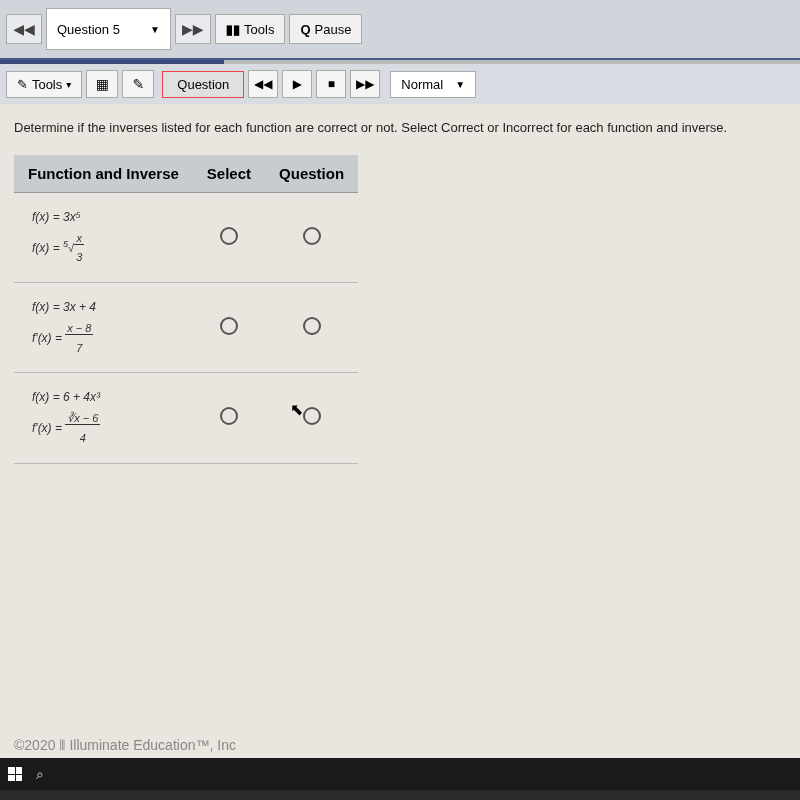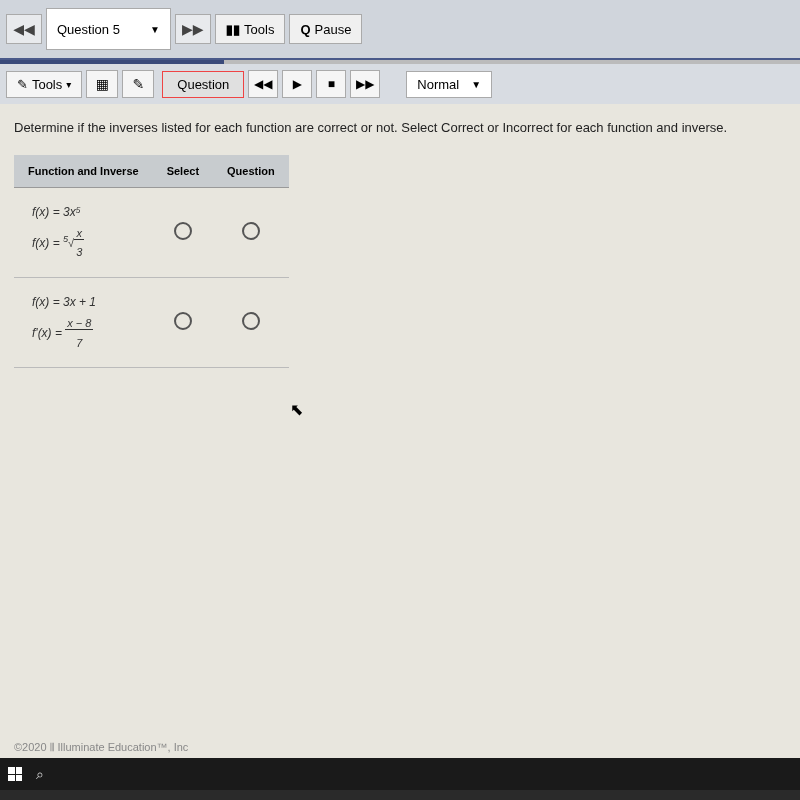--- a/index.html
+++ b/index.html
@@ -12,33 +12,33 @@
     .toolbar-btn { background: #f0f0f0; border: 1px solid #aaa; padding: 6px 10px; height: 30px; display: flex; align-items: center; gap: 4px; font-size: 13px; cursor: pointer; }
     
     .progress-bar { height: 4px; background: #bbb; position: relative; }
     .progress-fill { height: 100%; width: 28%; background: #3a4a7a; }
     
     .second-toolbar { background: #d8dce2; padding: 6px; display: flex; gap: 4px; align-items: center; }
     .tools-btn { background: #f5f5f5; border: 1px solid #aaa; padding: 5px 10px; display: flex; align-items: center; gap: 4px; font-size: 13px; cursor: pointer; }
     .icon-btn { background: #f5f5f5; border: 1px solid #aaa; width: 32px; height: 28px; display: flex; align-items: center; justify-content: center; cursor: pointer; }
     .question-label { background: #e0e0e0; border: 1px solid #ef4444; padding: 5px 14px; font-size: 13px; margin-left: 4px; }
     .play-btn { background: #f5f5f5; border: 1px solid #aaa; width: 30px; height: 28px; display: flex; align-items: center; justify-content: center; cursor: pointer; font-size: 12px; }
-    .normal-select { background: #fff; border: 1px solid #aaa; padding: 5px 10px; display: flex; align-items: center; gap: 12px; font-size: 13px; cursor: pointer; margin-left: 22px; }
+    .normal-select { background: #fff; border: 1px solid #aaa; padding: 5px 10px; display: flex; align-items: center; gap: 12px; font-size: 13px; cursor: pointer; margin-left: 6px; }
     
     .content { padding: 16px 14px; background: #e8e6de; }
     .question-text { font-size: 13px; color: #222; margin-bottom: 20px; }
     
     .answer-table { border-collapse: collapse; }
-    .answer-table th { background: #c8cccf; padding: 10px 14px; font-size: 11px; font-weight: bold; text-align: left; border-bottom: 1px solid #999; }
+    .answer-table th { background: #c8cccf; padding: 10px 14px; font-size: 15px; font-weight: bold; text-align: left; border-bottom: 1px solid #999; }
     .answer-table td { padding: 14px 18px; text-align: center; border-bottom: 1px solid #bbb; vertical-align: middle; }
     .answer-table td:first-child { text-align: left; padding-right: 30px; }
     .func-cell { font-size: 12px; color: #333; line-height: 1.8; font-style: italic; }
     .radio-circle { width: 18px; height: 18px; border: 2px solid #555; border-radius: 50%; display: inline-block; cursor: pointer; }
     
-    .footer { position: absolute; bottom: 36px; left: 14px; font-size: 11px; color: #888; }
+    .footer { position: absolute; bottom: 36px; left: 14px; font-size: 14px; color: #888; }
     .taskbar { position: absolute; bottom: 0; left: 0; right: 0; height: 32px; background: #1a1a1a; display: flex; align-items: center; padding: 0 8px; gap: 14px; }
     .win-icon { width: 14px; height: 14px; display: grid; grid-template-columns: 1fr 1fr; grid-template-rows: 1fr 1fr; gap: 1px; }
     .win-icon span { background: #fff; }
     
     .cursor-arrow { position: absolute; left: 290px; top: 400px; font-size: 16px; color: #000; pointer-events: none; }
     
     .frac { display: inline-block; vertical-align: middle; text-align: center; font-size: 11px; }
     .frac .num { border-bottom: 1px solid #333; padding: 0 2px; }
     .frac .den { padding: 0 2px; }
     .root { font-size: 11px; }
@@ -109,23 +109,33 @@
             <div>f(x) = 3x⁵</div>
             <div>
               <span>f(x) = </span><span class="root"><sup>5</sup>√</span><span class="frac"><span class="num">x</span><br><span class="den">3</span></span>
             </div>
           </td>
           <td><span class="radio-circle"></span></td>
           <td><span class="radio-circle"></span></td>
         </tr>
         <tr>
           <td class="func-cell">
-            <div>f(x) = 3x + 1</div>
+            <div>f(x) = 3x + 4</div>
             <div>
               <span>f'(x) = </span><span class="frac"><span class="num">x − 8</span><br><span class="den">7</span></span>
+            </div>
+          </td>
+          <td><span class="radio-circle"></span></td>
+          <td><span class="radio-circle"></span></td>
+        </tr>
+        <tr>
+          <td class="func-cell">
+            <div>f(x) = 6 + 4x³</div>
+            <div>
+              <span>f'(x) = </span><span class="frac"><span class="num">∛x − 6</span><br><span class="den">4</span></span>
             </div>
           </td>
           <td><span class="radio-circle"></span></td>
           <td><span class="radio-circle"></span></td>
         </tr>
       </tbody>
     </table>
   </div>
 
   <div class="cursor-arrow">⬉</div>

